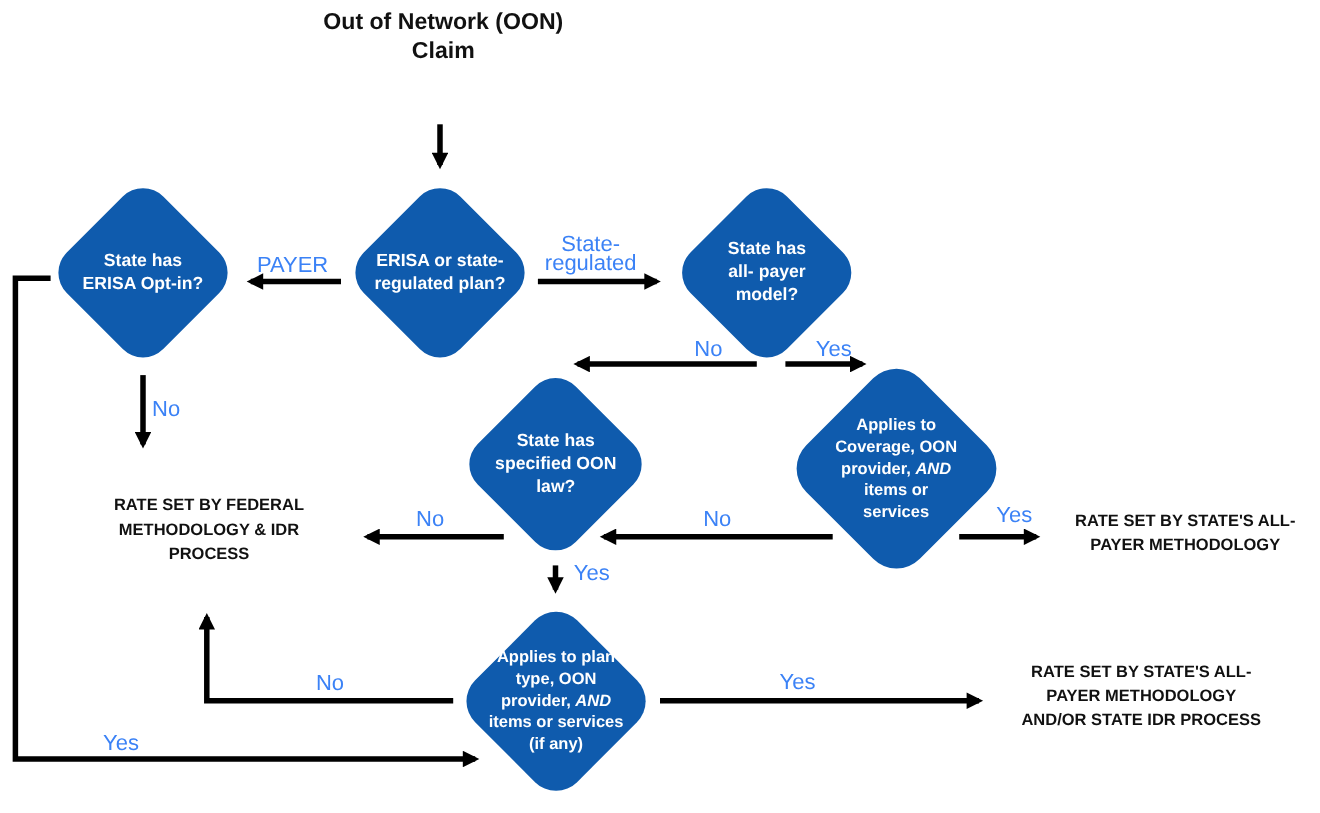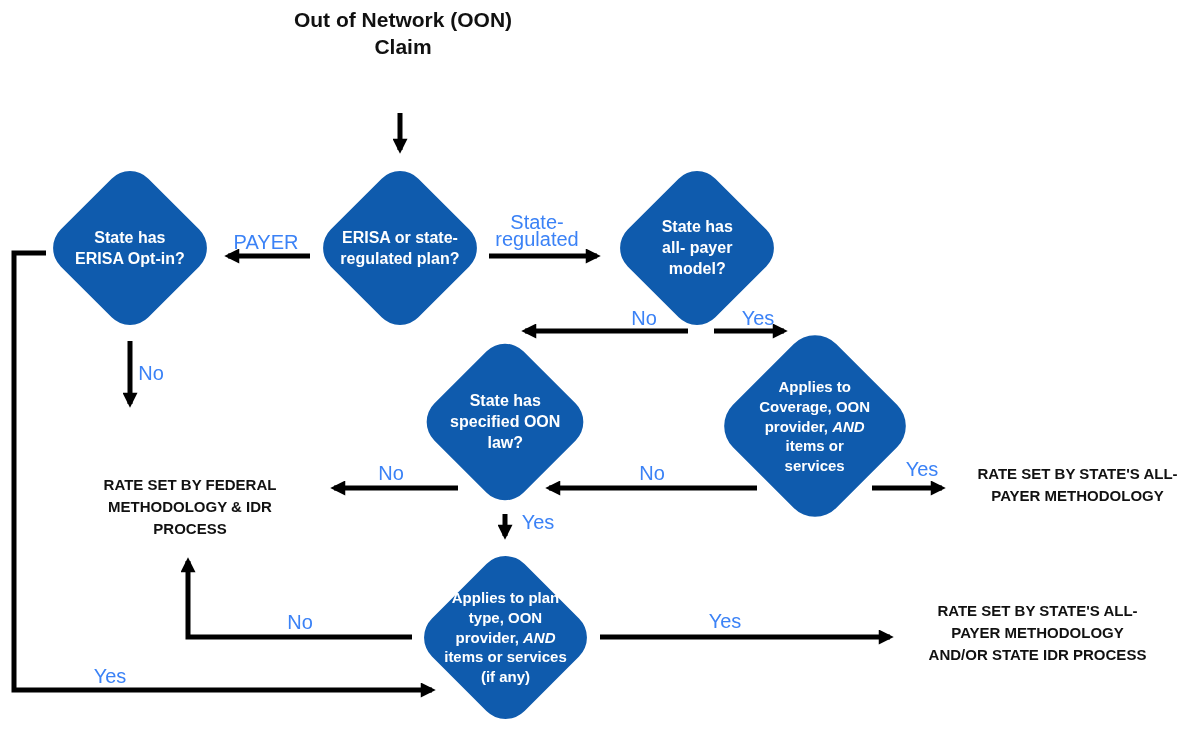--- a/index.html
+++ b/index.html
@@ -36,21 +36,21 @@
   #node-all-payer .dlabel        { width:150px; font-size:16px; }
   #node-oon-law .dlabel          { width:170px; font-size:16px; }
   #node-applies-coverage .dlabel { width:160px; font-size:15px; }
   #node-applies-plan .dlabel     { width:175px; font-size:15px; }
 
   
   .outcome {
     position:absolute; font-size:15px; font-weight:bold; color:#111;
     text-align:center; line-height:22px; white-space:pre-line;
   }
-  #outcome-federal             { left:60px;  top:474px; width:260px; }
+  #outcome-federal             { left:60px;  top:449px; width:260px; }
   #outcome-state-all-payer     { left:940px; top:463px; width:275px; }
   #outcome-state-all-payer-idr { left:890px; top:600px; width:295px; }
 
   
   .edge-label {
     position:absolute; transform:translate(-50%,-50%);
     font-size:20px; color:#3b82f6; text-align:center; line-height:17px;
     white-space:pre-line;
   }
   #lbl-erisa     { left:266px; top:242px; }

